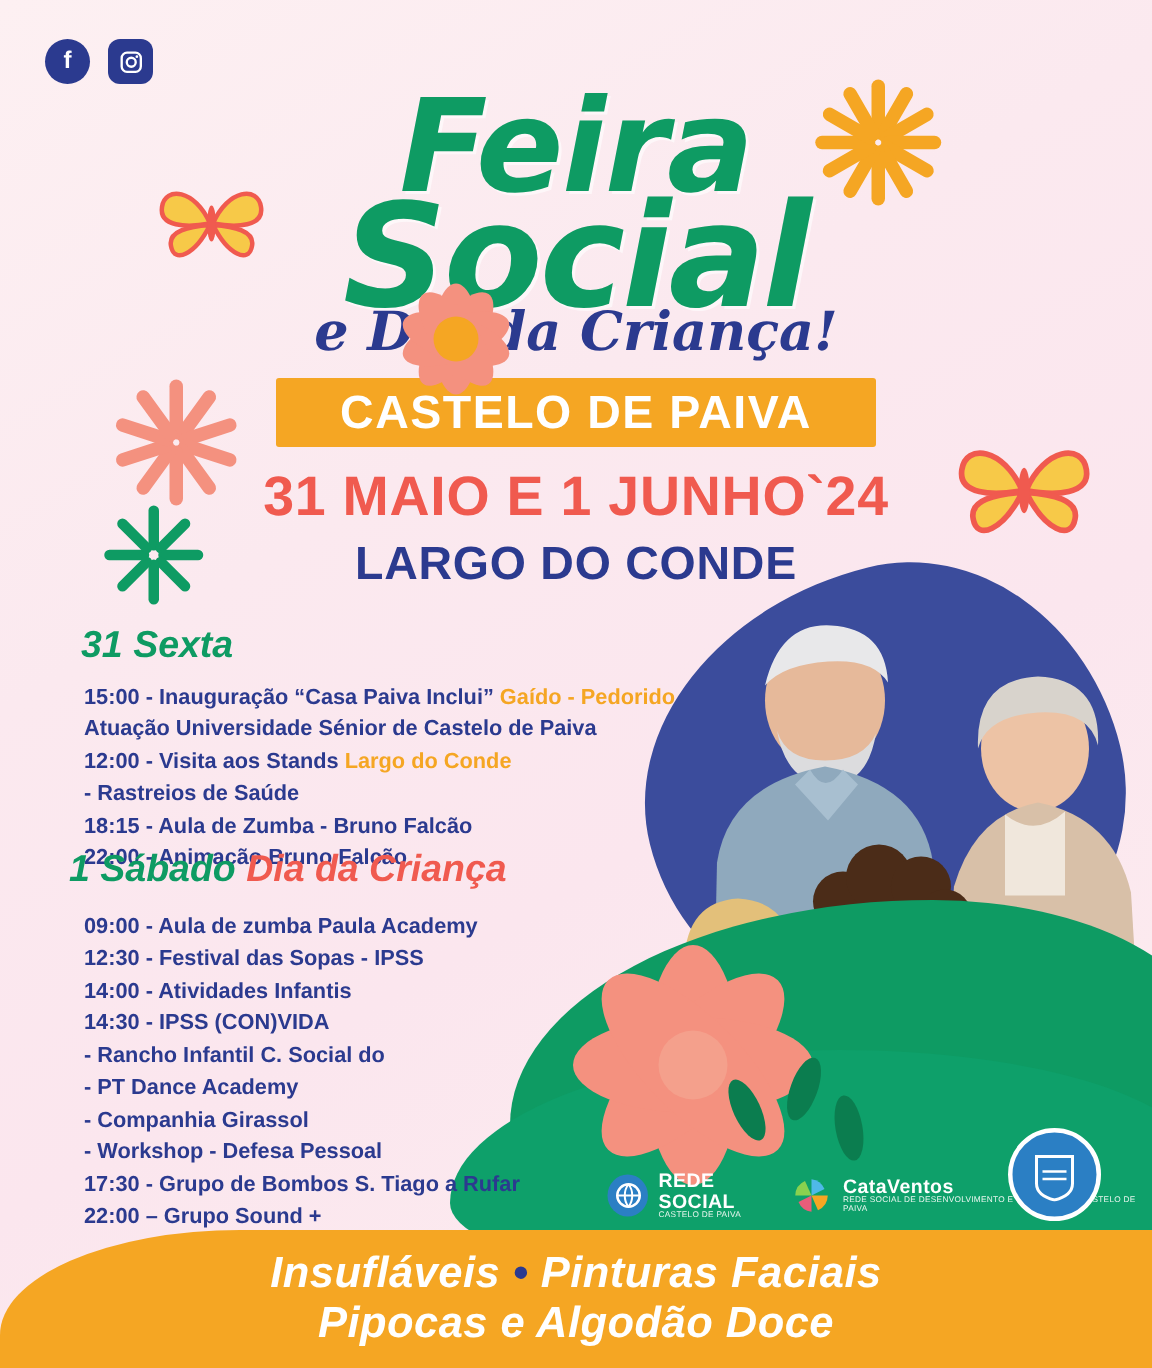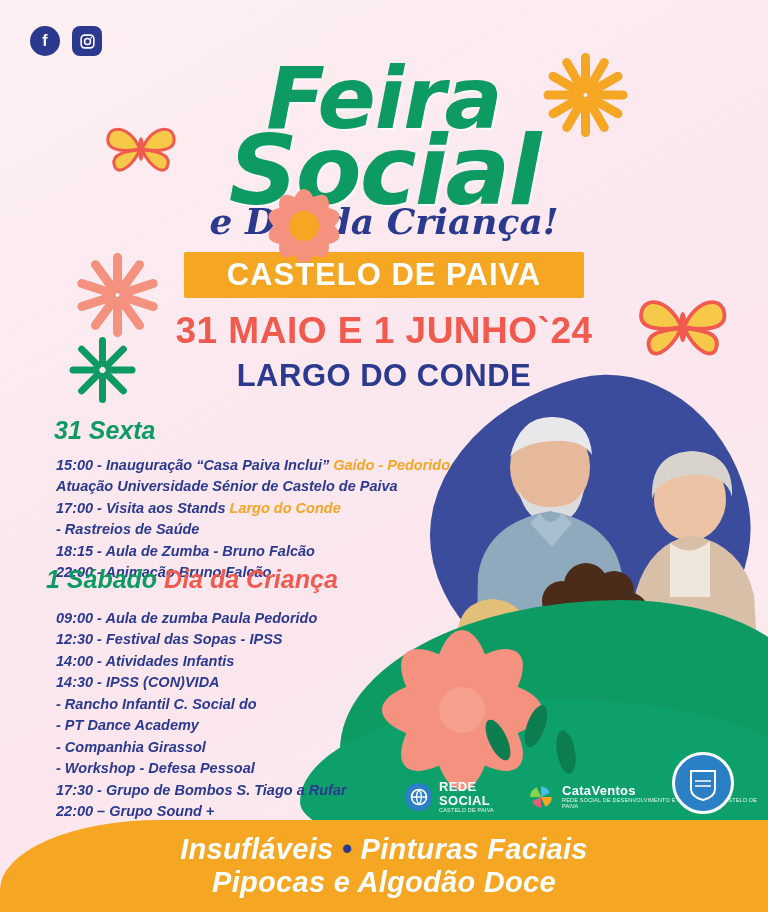--- a/index.html
+++ b/index.html
@@ -140,21 +140,21 @@
     position: absolute;
     font-size: 25px; font-weight: bold; font-style: italic;
     color: #0e9b63;
   }
   .day-head .alt { color: #f05a4f; }
   #day1-head { left: 54px; top: 416px; }
   #day2-head { left: 46px; top: 565px; }
 
   .sched {
     position: absolute;
-    font-size: 14.5px; font-style: italic; font-weight: bold;
+    font-size: 14.5px; font-weight: bold;
     color: #2b3a8f;
     line-height: 1.48;
   }
   #day1-list { left: 56px; top: 455px; }
   #day2-list { left: 56px; top: 608px; }
   .sched .hl-orange { color: #f5a623; }
 
   
   .people { position: absolute; left: 400px; top: 395px; width: 368px; height: 420px; }
 
@@ -336,32 +336,32 @@
     <div class="petal" style="width:30px;height:74px;margin-left:-15px;margin-top:-37px;background:#f4917f;transform:rotate(72deg);"></div>
     <div class="petal" style="width:30px;height:74px;margin-left:-15px;margin-top:-37px;background:#f4917f;transform:rotate(108deg);"></div>
     <div class="petal" style="width:30px;height:74px;margin-left:-15px;margin-top:-37px;background:#f4917f;transform:rotate(144deg);"></div>
     <div class="core" style="width:30px;height:30px;margin:-15px 0 0 -15px;background:#f5a623;"></div>
   </div>
 
   <div class="day-head" id="day1-head">31 Sexta</div>
   <div class="sched" id="day1-list">
       <div><span>15:00 - </span><span>Inauguração “Casa Paiva Inclui”</span><span class="hl-orange">  Gaído - Pedorido</span></div>
       <div><span>Atuação Universidade Sénior de Castelo de Paiva</span></div>
-      <div><span>17:00 - </span><span>Visita aos Stands</span><span class="hl-orange">  Largo do Conde</span></div>
+      <div><span>12:00 - </span><span>Visita aos Stands</span><span class="hl-orange">  Largo do Conde</span></div>
       <div><span>- Rastreios de Saúde</span></div>
       <div><span>18:15 - </span><span>Aula de Zumba - Bruno Falcão</span></div>
       <div><span>22:00 - </span><span>Animação Bruno Falcão</span></div>
     </div>
 
   <div class="day-head" id="day2-head">
     <span>1 Sábado</span>
     <span class="alt">Dia da Criança</span>
   </div>
   <div class="sched" id="day2-list">
-      <div><span>09:00 - </span><span>Aula de zumba  Paula Pedorido</span></div>
+      <div><span>09:00 - </span><span>Aula de zumba  Paula Academy</span></div>
       <div><span>12:30 - </span><span>Festival das Sopas - IPSS</span></div>
       <div><span>14:00 - </span><span>Atividades Infantis</span></div>
       <div><span>14:30 - </span><span>IPSS (CON)VIDA</span></div>
       <div><span>- Rancho Infantil C. Social do</span></div>
       <div><span>- PT Dance Academy</span></div>
       <div><span>- Companhia Girassol</span></div>
       <div><span>- Workshop - Defesa Pessoal</span></div>
       <div><span>17:30 - </span><span>Grupo de Bombos S. Tiago a Rufar</span></div>
       <div><span>22:00 – </span><span>Grupo Sound +</span></div>
     </div>

